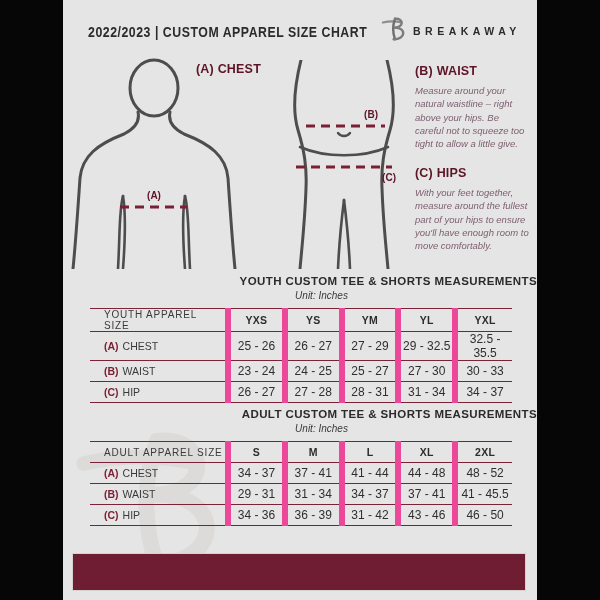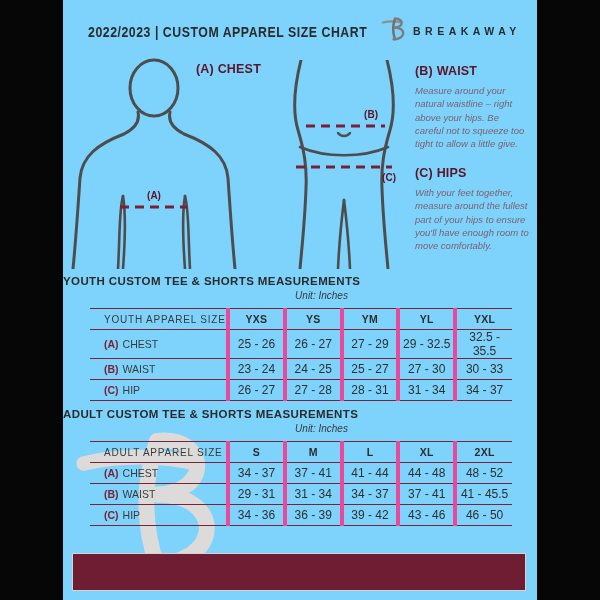--- a/index.html
+++ b/index.html
@@ -4,21 +4,21 @@
 <style>
   html,body{margin:0;padding:0;}
   body{
     width:600px;height:600px;position:relative;overflow:hidden;
     background:#060606;
     font-family:"Liberation Sans",sans-serif;
     -webkit-font-smoothing:antialiased;
   }
   .page{
     position:absolute;left:63px;top:0;width:474px;height:600px;
-    background:#7dd3fc;
+    background:#e5e5e5;
   }
   
   .hdr-title{
     position:absolute;left:25px;top:24px;
     font-weight:700;font-size:14px;letter-spacing:.6px;color:#2b2b2b;
     transform:scaleX(.88) scaleY(1.06);transform-origin:0 50%;
     white-space:nowrap;
   }
   .logo-mark{position:absolute;left:318px;top:15px;width:28px;height:28px;}
   .brand{
@@ -32,36 +32,36 @@
   .fig-torso{left:4px;top:58px;width:174px;height:211px;}
   .fig-lower{left:221px;top:60px;width:120px;height:209px;}
   .gblock{position:absolute;z-index:2;}
   .g-chest{left:133px;top:62px;width:106px;}
   .g-waist{left:352px;top:64px;width:114px;}
   .g-hips{left:352px;top:166px;width:114px;}
   .ghead{font-weight:700;font-size:12.5px;color:#5c1427;letter-spacing:.2px;margin:0 0 6px 0;}
   .gbody{font-style:italic;font-size:9.5px;line-height:1.4;color:#7e6070;margin:0;}
   
   .tbl-title{
-    position:absolute;left:0;width:474px;text-align:left;
+    position:absolute;left:0;width:474px;text-align:right;
     font-weight:700;font-size:11.5px;letter-spacing:.4px;color:#2b2b2b;z-index:2;
   }
   .tbl-unit{
     position:absolute;left:0;width:517px;text-align:center;
     font-style:italic;font-size:10px;color:#3a3a3a;z-index:2;
   }
   .size-table{
     position:absolute;left:27px;width:422px;border-collapse:collapse;z-index:2;
     table-layout:fixed;
   }
   .size-table tr{border-top:1.5px solid #7b2238;border-bottom:1.5px solid #7b2238;}
   .size-table th,.size-table td{
     height:20px;padding:0;text-align:center;vertical-align:middle;
   }
-  .size-table th+th,.size-table td+td{border-left:4px solid #ec4899;}
+  .size-table th+th,.size-table td+td{border-left:6px solid #ec4899;}
   .size-table col.c0{width:138px;}
   .size-table th.size-label{
     text-align:left;padding-left:14px;font-weight:400;font-size:10px;
     letter-spacing:.8px;color:#3a3a3a;
   }
   .size-table th.size{font-weight:700;font-size:10.5px;color:#2d2d2d;letter-spacing:.3px;}
   .size-table td.row-label{text-align:left;padding-left:14px;font-size:10.5px;color:#3a3a3a;}
   .size-table td.row-label .prefix{font-weight:700;color:#7b1f35;margin-right:4px;}
   .size-table td.val{font-size:12px;color:#2f2f2f;}
   
@@ -224,21 +224,21 @@
             <td class="val">29 - 31</td>
             <td class="val">31 - 34</td>
             <td class="val">34 - 37</td>
             <td class="val">37 - 41</td>
             <td class="val">41 - 45.5</td>
           </tr>
           <tr>
             <td class="row-label"><span class="prefix">(C)</span><span class="mname">HIP</span></td>
             <td class="val">34 - 36</td>
             <td class="val">36 - 39</td>
-            <td class="val">39 - 42</td>
+            <td class="val">31 - 42</td>
             <td class="val">43 - 46</td>
             <td class="val">46 - 50</td>
           </tr>
         </tbody>
       </table>
   </div>
 
   <div class="footer-bar"></div>
 </div>
 

